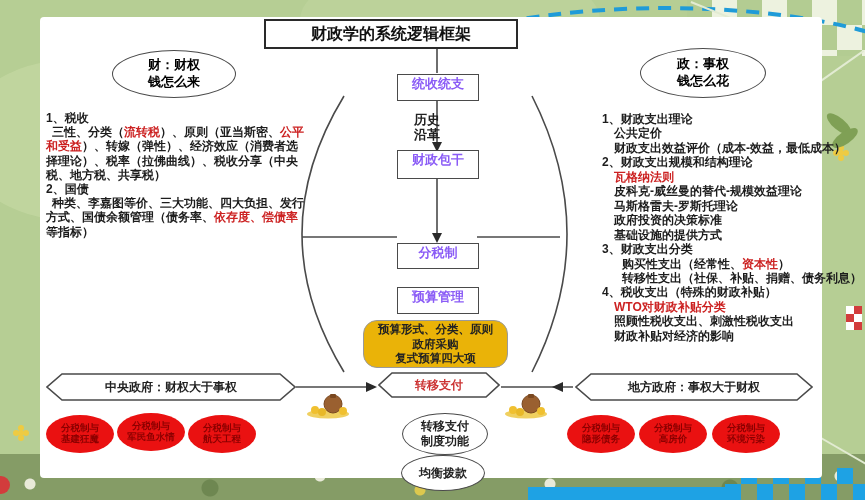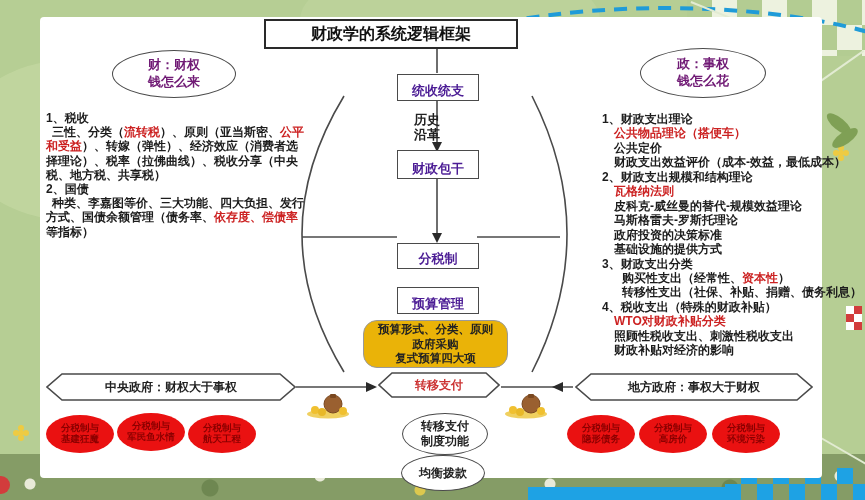--- a/index.html
+++ b/index.html
@@ -33,25 +33,25 @@
     background:conic-gradient(#d23c3c 0 25%,#fff 0 50%,#d23c3c 0 75%,#fff 0);background-size:16px 16px;}
   .corner-red{left:-8px;bottom:6px;width:18px;height:18px;border-radius:50%;background:#d23c3c;z-index:0;}
   
   .panel{left:40px;top:17px;width:782px;height:461px;background:#fff;border-radius:4px;z-index:1;}
   svg.connectors{left:0;top:0;width:865px;height:500px;z-index:2;pointer-events:none;}
   
   .z3{z-index:3;}
   .title-box{left:264px;top:19px;width:250px;height:26px;border:2px solid #2a2a2a;background:#fff;
     display:flex;align-items:center;justify-content:center;font-weight:bold;font-size:16px;color:#111;}
   .toval{border:1.4px solid #4a4a4a;border-radius:50%;background:#fff;display:flex;flex-direction:column;
-    align-items:center;justify-content:center;font-weight:bold;font-size:13px;color:#701a75;line-height:1.3;}
+    align-items:center;justify-content:center;font-weight:bold;font-size:13px;color:#000000;line-height:1.3;}
   .toval-l{left:112px;top:50px;width:122px;height:46px;}
   .toval-r{left:640px;top:48px;width:124px;height:48px;}
-  .fbox{left:397px;width:80px;border:1.3px solid #4a4a4a;background:#fff;display:flex;align-items:flex-end;
-    justify-content:center;font-weight:bold;font-size:13px;color:#4c1d95;}
+  .fbox{left:397px;width:80px;border:1.3px solid #4a4a4a;background:#fff;display:flex;align-items:flex-start;
+    justify-content:center;font-weight:bold;font-size:13px;color:#8b5cf6;}
   .fb1{top:74px;height:25px;}  .fb2{top:150px;height:27px;}
   .fb3{top:243px;height:24px;} .fb4{top:287px;height:25px;}
   .hist{left:414px;top:112px;font-weight:bold;font-size:13px;color:#222;line-height:1.18;}
   .bnote{left:363px;top:320px;width:143px;height:46px;border:1.2px solid #9a9a9a;border-radius:14px;background:#eab308;
     display:flex;flex-direction:column;align-items:center;justify-content:center;
     font-weight:bold;font-size:11.5px;color:#222;line-height:1.28;}
   .notes{font-weight:bold;color:#1c1c1c;}
   .lnotes{left:46px;top:111px;width:258px;font-size:12px;line-height:14.2px;}
   .ln-p{text-indent:6px;}
   .rnotes{left:602px;top:112px;width:240px;font-size:12px;line-height:14.45px;white-space:nowrap;}
@@ -158,21 +158,20 @@
 
 <div class="abs z3 notes lnotes">
   <div>1、税收</div>
   <div class="ln-p"><span>三性、分类（</span><span class="rtx">流转税</span><span>）、原则（亚当斯密、</span><span class="rtx">公平和受益</span><span>）、转嫁（弹性）、经济效应（消费者选择理论）、税率（拉佛曲线）、税收分享（中央税、地方税、共享税）</span></div>
   <div>2、国债</div>
   <div class="ln-p"><span>种类、李嘉图等价、三大功能、四大负担、发行方式、国债余额管理（债务率、</span><span class="rtx">依存度、偿债率</span><span>等指标）</span></div>
 </div>
 
 <div class="abs z3 notes rnotes">
   <div class="rn rh">1、财政支出理论</div>
-  <div class="rn rtx">公共物品理论（搭便车）</div>
   <div class="rn">公共定价</div>
   <div class="rn">财政支出效益评价（成本-效益，最低成本）</div>
   <div class="rn rh">2、财政支出规模和结构理论</div>
   <div class="rn rtx">瓦格纳法则</div>
   <div class="rn">皮科克-威丝曼的替代-规模效益理论</div>
   <div class="rn">马斯格雷夫-罗斯托理论</div>
   <div class="rn">政府投资的决策标准</div>
   <div class="rn">基础设施的提供方式</div>
   <div class="rn rh">3、财政支出分类</div>
   <div class="rn ind2"><span>购买性支出（经常性、</span><span class="rtx">资本性</span><span>）</span></div>

